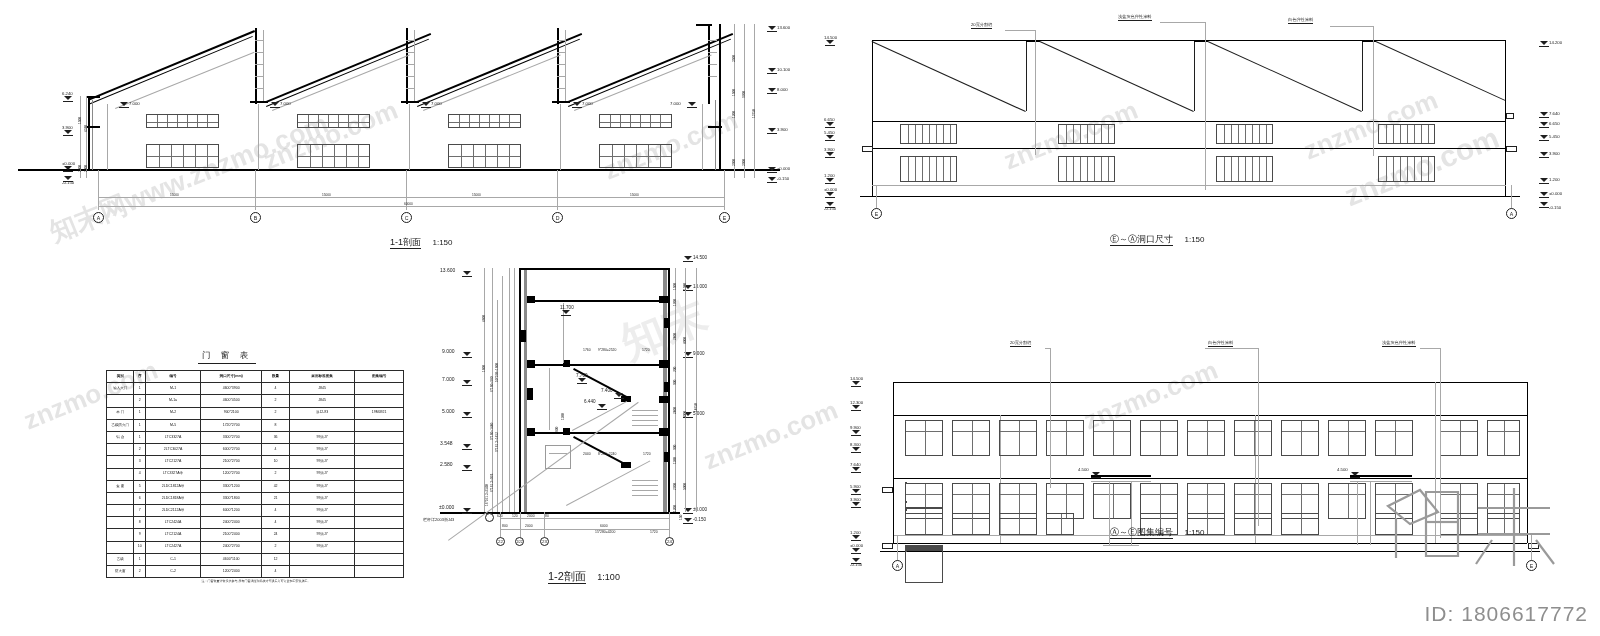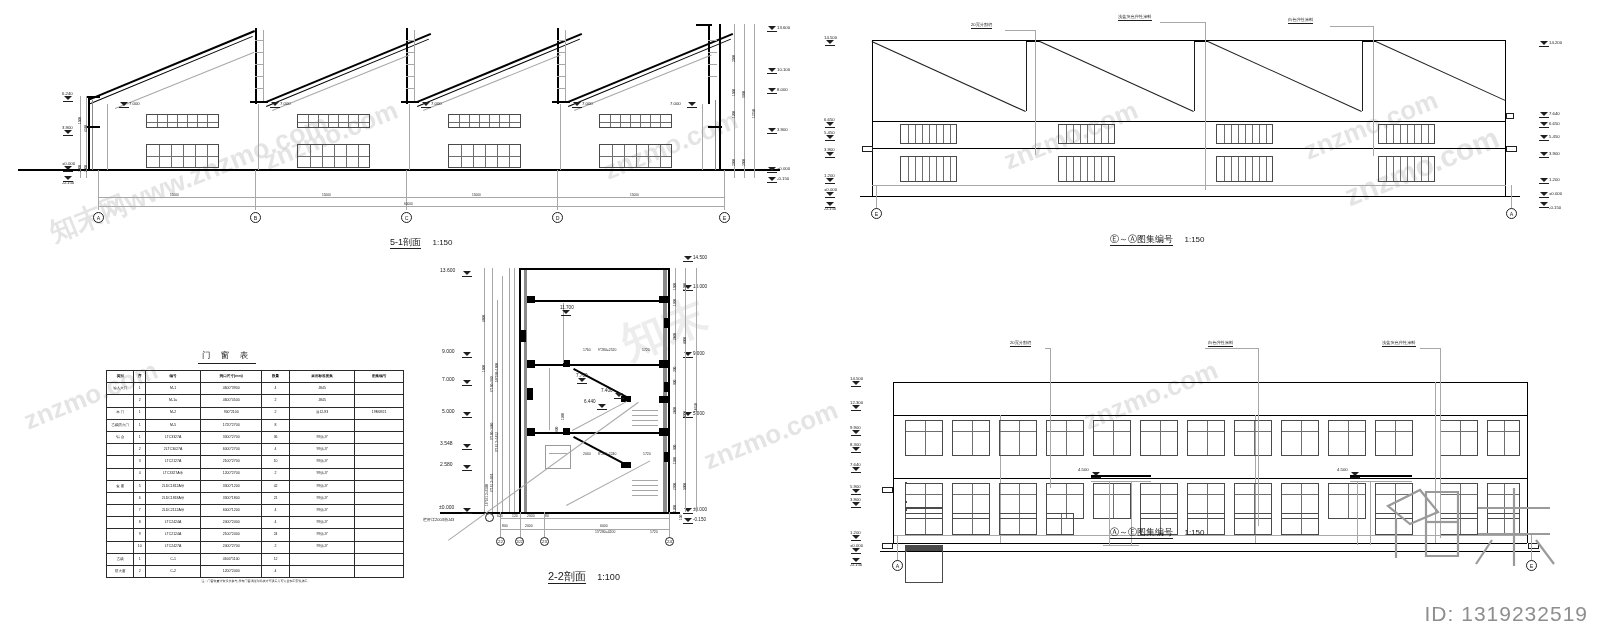--- a/index.html
+++ b/index.html
@@ -353,21 +353,21 @@
         <span>C</span>
       </div>
     <div class="bub" style="left:552px; top:212px;">
         <span>D</span>
       </div>
     <div class="bub" style="left:719px; top:212px;">
         <span>E</span>
       </div>
 
     <div class="cap" style="left:390px; top:231px;">
-      <span class="nm">5-1剖面</span>
+      <span class="nm">1-1剖面</span>
       <span class="sc">1:150</span>
     </div>
   </div>
 
   <div>
 
     <div class="ln h thick" style="left:872px; top:40px; width:634px;"></div>
     <div class="ln v thick" style="left:872px; top:40px; height:156px;"></div>
     <div class="ln v thick" style="left:1505px; top:40px; height:156px;"></div>
     <div class="ln h thick" style="left:860px; top:196px; width:660px; height:1.4px;"></div>
@@ -560,21 +560,21 @@
     <div class="ln v lt" style="left:876px; top:185px; height:28px;"></div>
     <div class="ln v lt" style="left:1511px; top:185px; height:28px;"></div>
     <div class="bub" style="left:871px;  top:208px;">
         <span>E</span>
       </div>
     <div class="bub" style="left:1506px; top:208px;">
         <span>A</span>
       </div>
 
     <div class="cap" style="left:1110px; top:228px;">
-      <span class="nm">Ⓔ～Ⓐ图集编号</span>
+      <span class="nm">Ⓔ～Ⓐ洞口尺寸</span>
       <span class="sc">1:150</span>
     </div>
   </div>
 
   <div>
 
     <div class="ln h thick" style="left:893px; top:382px; width:634px;"></div>
     <div class="ln h thick" style="left:893px; top:415px; width:634px;"></div>
     <div class="ln h thick" style="left:893px; top:478px; width:634px;"></div>
     <div class="ln h thick" style="left:893px; top:543px; width:634px;"></div>
@@ -1075,21 +1075,21 @@
         <span class="t3">1/22</span>
       </div>
     <div class="bub sm" style="left:540px; top:537px;">
         <span>23</span>
       </div>
     <div class="bub sm" style="left:665px; top:537px;">
         <span>24</span>
       </div>
 
     <div class="cap" style="left:548px; top:566px;">
-      <span class="nm" style="font-size:11px;">2-2剖面</span>
+      <span class="nm" style="font-size:11px;">1-2剖面</span>
       <span class="sc" style="font-size:9px;">1:100</span>
     </div>
   </div>
 
   <div class="dw-wrap">
     <div class="dw-title">门  窗  表</div>
     <table class="dw">
       <thead>
         <tr>
           <th class="c-kind">类别</th>
@@ -1257,15 +1257,15 @@
       <path d="M46 14 L46 78 L78 78 L78 14 Z"></path>
       <path d="M46 44 L78 44"></path>
       <path d="M16 40 L16 80"></path>
       <path d="M98 30 L170 30"></path>
       <path d="M98 56 L170 56"></path>
       <path d="M134 10 L134 88"></path>
       <path d="M112 62 L96 86"></path>
       <path d="M156 62 L174 86"></path>
     </g>
   </svg>
-  <div class="wm-id">ID: 1319232519</div>
+  <div class="wm-id">ID: 1806617772</div>
 
 </div>
 
 </body></html>

